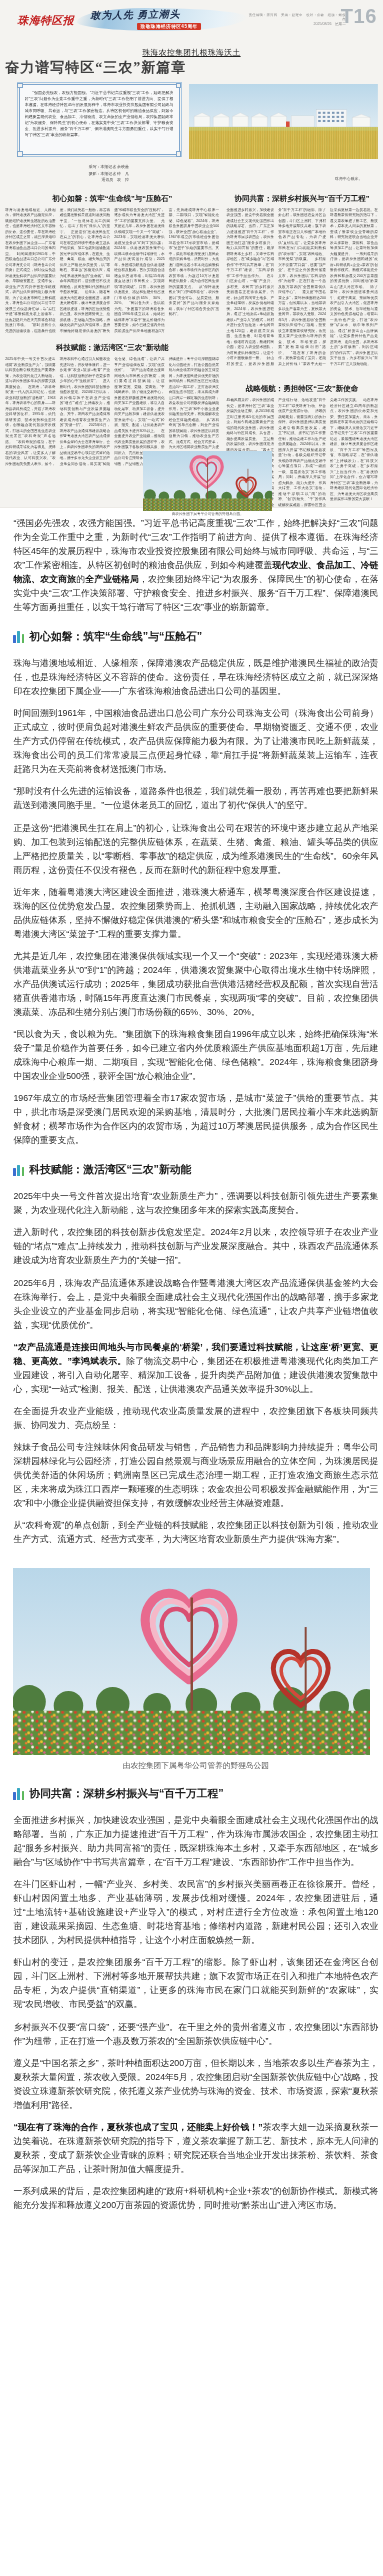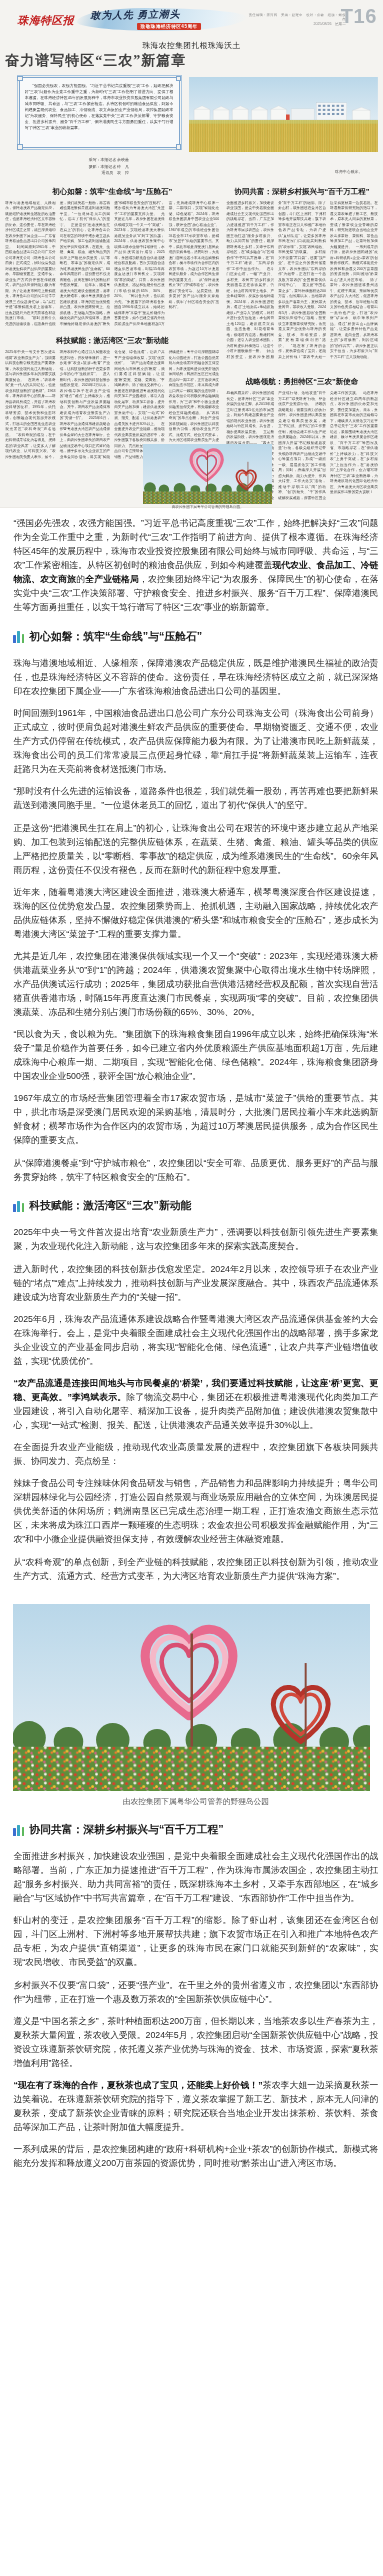--- a/index.html
+++ b/index.html
@@ -10,21 +10,21 @@
   .scan{background:#f4f3f0;height:508px;box-sizing:border-box;padding:4.1px 5.2px 0;position:relative;border-bottom:0.5px solid #eceae6;}
   .masthead{display:flex;align-items:center;height:28px;position:relative;}
   .mh-logo{font-family:"Liberation Serif","DejaVu Serif",serif;font-weight:bold;font-style:italic;color:#c32222;font-size:10.8px;letter-spacing:0.5px;margin:5.2px 3.1px 0 12.4px;white-space:nowrap;}
   .mh-banner{position:relative;width:170px;height:23px;margin-top:2.1px;background:linear-gradient(100deg,rgba(127,179,217,0) 0%,#9cc4e0 18%,#cde3f1 55%,#e8f2f8 85%,rgba(232,242,248,0) 100%);border-radius:40% 60% 50% 50%/60% 40% 60% 40%;transform:skewX(-8deg);}
   .mh-slogan{position:absolute;left:13.4px;top:1px;font-family:"Liberation Serif","DejaVu Serif",serif;font-weight:bold;font-style:italic;font-size:9.8px;color:#20314f;letter-spacing:1px;white-space:nowrap;transform:skewX(8deg) rotate(-1deg);}
   .mh-badge{position:absolute;left:61px;bottom:1px;background:#d23726;color:#fff;font-size:4.6px;font-weight:bold;padding:1px 3.6px;border-radius:1px;transform:skewX(8deg);white-space:nowrap;letter-spacing:0.5px;}
   .mh-right{margin-left:auto;text-align:right;padding-right:32px;margin-top:3.1px;}
   .mh-editors{font-size:3.3px;color:#8a8a8a;letter-spacing:0.3px;}
   .mh-date{font-size:3.6px;color:#8a8a8a;margin-top:1.5px;}
   .mh-pageno{position:absolute;right:1px;top:1px;font-size:20px;color:#aeb6bc;font-weight:700;letter-spacing:0.5px;font-family:"Liberation Sans",sans-serif;}
-  .kicker{text-align:center;font-size:7.7px;color:#222;margin-top:9px;letter-spacing:0.5px;}
+  .kicker{text-align:center;font-size:7.7px;color:#222;margin-top:16px;letter-spacing:0.5px;text-decoration:underline;}
   .main-title{text-align:left;font-family:"Liberation Serif","DejaVu Serif",serif;font-weight:bold;font-size:14px;color:#404040;letter-spacing:1px;margin-top:1px;}
 
   .lede-row{display:flex;margin-top:7.2px;gap:9.3px;}
   .lede-box{position:relative;width:161px;min-width:161px;height:71px;box-sizing:border-box;border:0.5px solid #7fa6cd;outline:0.5px solid #a9c6e0;outline-offset:1px;margin-left:13.4px;padding:4.6px 5.2px;background:#f8f9fa;}
   .lede-text{font-size:3.9px;line-height:6px;color:#333;text-align:justify;text-indent:2em;overflow:hidden;height:61px;}
   .corner{position:absolute;width:3.6px;height:3.6px;border:0.5px solid #7fa6cd;background:#f4f3f0;}
   .c-tl{left:-2.6px;top:-2.6px;} .c-tr{right:-2.6px;top:-2.6px;} .c-bl{left:-2.6px;bottom:-2.6px;} .c-br{right:-2.6px;bottom:-2.6px;}
   .lede-photo{flex:1;height:75px;}
   .lede-photo svg{width:100%;height:100%;display:block;}
 
@@ -230,21 +230,20 @@
           <span>初心如磐：筑牢“生命线”与“压舱石”</span>
         </h2>
         <p>珠海与港澳地域相近、人缘相亲，保障港澳农产品稳定供应，既是维护港澳民生福祉的政治责任，也是珠海经济特区义不容辞的使命。这份责任，早在珠海经济特区成立之前，就已深深烙印在农控集团下属企业——广东省珠海粮油食品进出口公司的基因里。</p>
         <p>时间回溯到1961年，中国粮油食品进出口总公司广东分公司珠海支公司（珠海食出公司前身）正式成立，彼时便肩负起对港澳生鲜农产品供应的重要使命。早期物资匮乏、交通不便，农业生产方式仍停留在传统模式，农产品供应保障能力极为有限。为了让港澳市民吃上新鲜蔬菜，珠海食出公司的员工们常常凌晨三点便起身忙碌，靠“肩扛手提”将新鲜蔬菜装上运输车，连夜赶路只为在天亮前将食材送抵澳门市场。</p>
         <p>“那时没有什么先进的运输设备，道路条件也很差，我们就凭着一股劲，再苦再难也要把新鲜果蔬送到港澳同胞手里。”一位退休老员工的回忆，道出了初代“保供人”的坚守。</p>
         <p>正是这份“把港澳民生扛在肩上”的初心，让珠海食出公司在艰苦的环境中逐步建立起从产地采购、加工包装到运输配送的完整供应链体系，在蔬菜、生猪、禽蛋、粮油、罐头等品类的供应上严格把控质量关，以“零断档、零事故”的稳定供应，成为维系港澳民生的“生命线”。60余年风雨历程，这份责任不仅没有褪色，反而在新时代的新征程中愈发厚重。</p>
         <p>近年来，随着粤港澳大湾区建设全面推进，港珠澳大桥通车，横琴粤澳深度合作区建设提速，珠海的区位优势愈发凸显。农控集团乘势而上、抢抓机遇，主动融入国家战略，持续优化农产品供应链体系，坚持不懈做好稳定保供港澳的“桥头堡”和城市粮食安全的“压舱石”，逐步成长为粤港澳大湾区“菜篮子”工程的重要支撑力量。</p>
         <p>尤其是近几年，农控集团在港澳保供领域实现一个又一个“突破”：2023年，实现经港珠澳大桥供港蔬菜业务从“0”到“1”的跨越；2024年，供港澳农贸集聚中心取得出境水生物中转场牌照，水产品供澳试运行成功；2025年，集团成功获批自营供港活猪经营权及配额，首次实现自营活猪直供香港市场，时隔15年再度直达澳门市民餐桌，实现两项“零的突破”。目前，农控集团供澳蔬菜、冻品和生猪分别占澳门市场份额的65%、30%、20%。</p>
         <p>“民以食为天，食以粮为先。”集团旗下的珠海粮食集团自1996年成立以来，始终把确保珠海“米袋子”量足价稳作为首要任务，如今已建立省内外优质粮源生产供应基地面积超1万亩，先后建成珠海中心粮库一期、二期项目，实现“智能化仓储、绿色储粮”。2024年，珠海粮食集团跻身中国农业企业500强，获评全国“放心粮油企业”。</p>
         <p>1967年成立的市场经营集团管理着全市17家农贸市场，是城市“菜篮子”供给的重要节点。其中，拱北市场是深受澳门居民欢迎的采购基地，清晨时分，大批澳门居民拉着小车来此选购新鲜食材；横琴市场作为合作区内的农贸市场，为超过10万琴澳居民提供服务，成为合作区民生保障的重要支点。</p>
-        <p>从“保障港澳餐桌”到“守护城市粮仓”，农控集团以“安全可靠、品质更优、服务更好”的产品与服务贯穿始终，筑牢了特区粮食安全的“压舱石”。</p>
         <h2 class="sec">
           <span class="bars">
             <i class="b1"></i>
             <i class="b2"></i>
             <i class="b3"></i>
           </span>
           <span>科技赋能：激活湾区“三农”新动能</span>
         </h2>
         <p>2025年中央一号文件首次提出培育“农业新质生产力”，强调要以科技创新引领先进生产要素集聚，为农业现代化注入新动能，这与农控集团多年来的探索实践高度契合。</p>
         <p>进入新时代，农控集团的科技创新步伐愈发坚定。2024年2月以来，农控领导班子在农业产业链的“堵点”“难点”上持续发力，推动科技创新与产业发展深度融合。其中，珠西农产品流通体系建设成为培育农业新质生产力的“关键一招”。</p>
@@ -261,20 +260,21 @@
         </figure>
         <h2 class="sec">
           <span class="bars">
             <i class="b1"></i>
             <i class="b2"></i>
             <i class="b3"></i>
           </span>
           <span>协同共富：深耕乡村振兴与“百千万工程”</span>
         </h2>
         <p>全面推进乡村振兴，加快建设农业强国，是党中央着眼全面建成社会主义现代化强国作出的战略部署。当前，广东正加力提速推进“百千万工程”，作为珠海市属涉农国企，农控集团主动扛起“服务乡村振兴、助力共同富裕”的责任，既深耕珠海本土乡村，又牵手东西部地区，在“城乡融合”与“区域协作”中书写共富篇章，在“百千万工程”建设、“东西部协作”工作中担当作为。</p>
+        <p>在斗门区虾山村，一幅“产业兴、乡村美、农民富”的乡村振兴美丽画卷正在徐徐展开。曾经，虾山村因闲置土地多、产业基础薄弱，发展步伐相对缓慢。2024年，农控集团进驻后，通过“土地流转+基础设施建设+产业导入”的模式，对村庄进行全方位改造：承包闲置土地120亩，建设蔬果采摘园、生态鱼塘、时花培育基地；修缮村内道路，新建村民公园；还引入农业技术团队，为村民提供种植指导，让这个小村庄面貌焕然一新。</p>
         <p>虾山村的变迁，是农控集团服务“百千万工程”的缩影。除了虾山村，该集团还在金湾区台创园，斗门区上洲村、下洲村等多地开展帮扶共建；旗下农贸市场正在引入和推广本地特色农产品专柜，为农户提供“直销渠道”，让更多的珠海市民在家门口就能买到新鲜的“农家味”，实现“农民增收、市民受益”的双赢。</p>
         <p>乡村振兴不仅要“富口袋”，还要“强产业”。在千里之外的贵州省遵义市，农控集团以“东西部协作”为纽带，正在打造一个惠及数万茶农的“全国新茶饮供应链中心”。</p>
         <p>遵义是“中国名茶之乡”，茶叶种植面积达200万亩，但长期以来，当地茶农多以生产春茶为主，夏秋茶大量闲置，茶农收入受限。2024年5月，农控集团启动“全国新茶饮供应链中心”战略，投资设立珠遵新茶饮研究院，依托遵义茶产业优势与珠海的资金、技术、市场资源，探索“夏秋茶增值利用”路径。</p>
         <p><b>“现在有了珠海的合作，夏秋茶也成了宝贝，还能卖上好价钱！”</b>茶农李大姐一边采摘夏秋茶一边笑着说。在珠遵新茶饮研究院的指导下，遵义茶农掌握了新工艺、新技术，原本无人问津的夏秋茶，变成了新茶饮企业青睐的原料；研究院还联合当地企业开发出抹茶粉、茶饮料、茶食品等深加工产品，让茶叶附加值大幅度提升。</p>
         <p>一系列成果的背后，是农控集团构建的“政府+科研机构+企业+茶农”的创新协作模式。新模式将能充分发挥和释放遵义200万亩茶园的资源优势，同时推动“黔茶出山”进入湾区市场。</p>
       </div>
 
   </div>
 </div>
 

